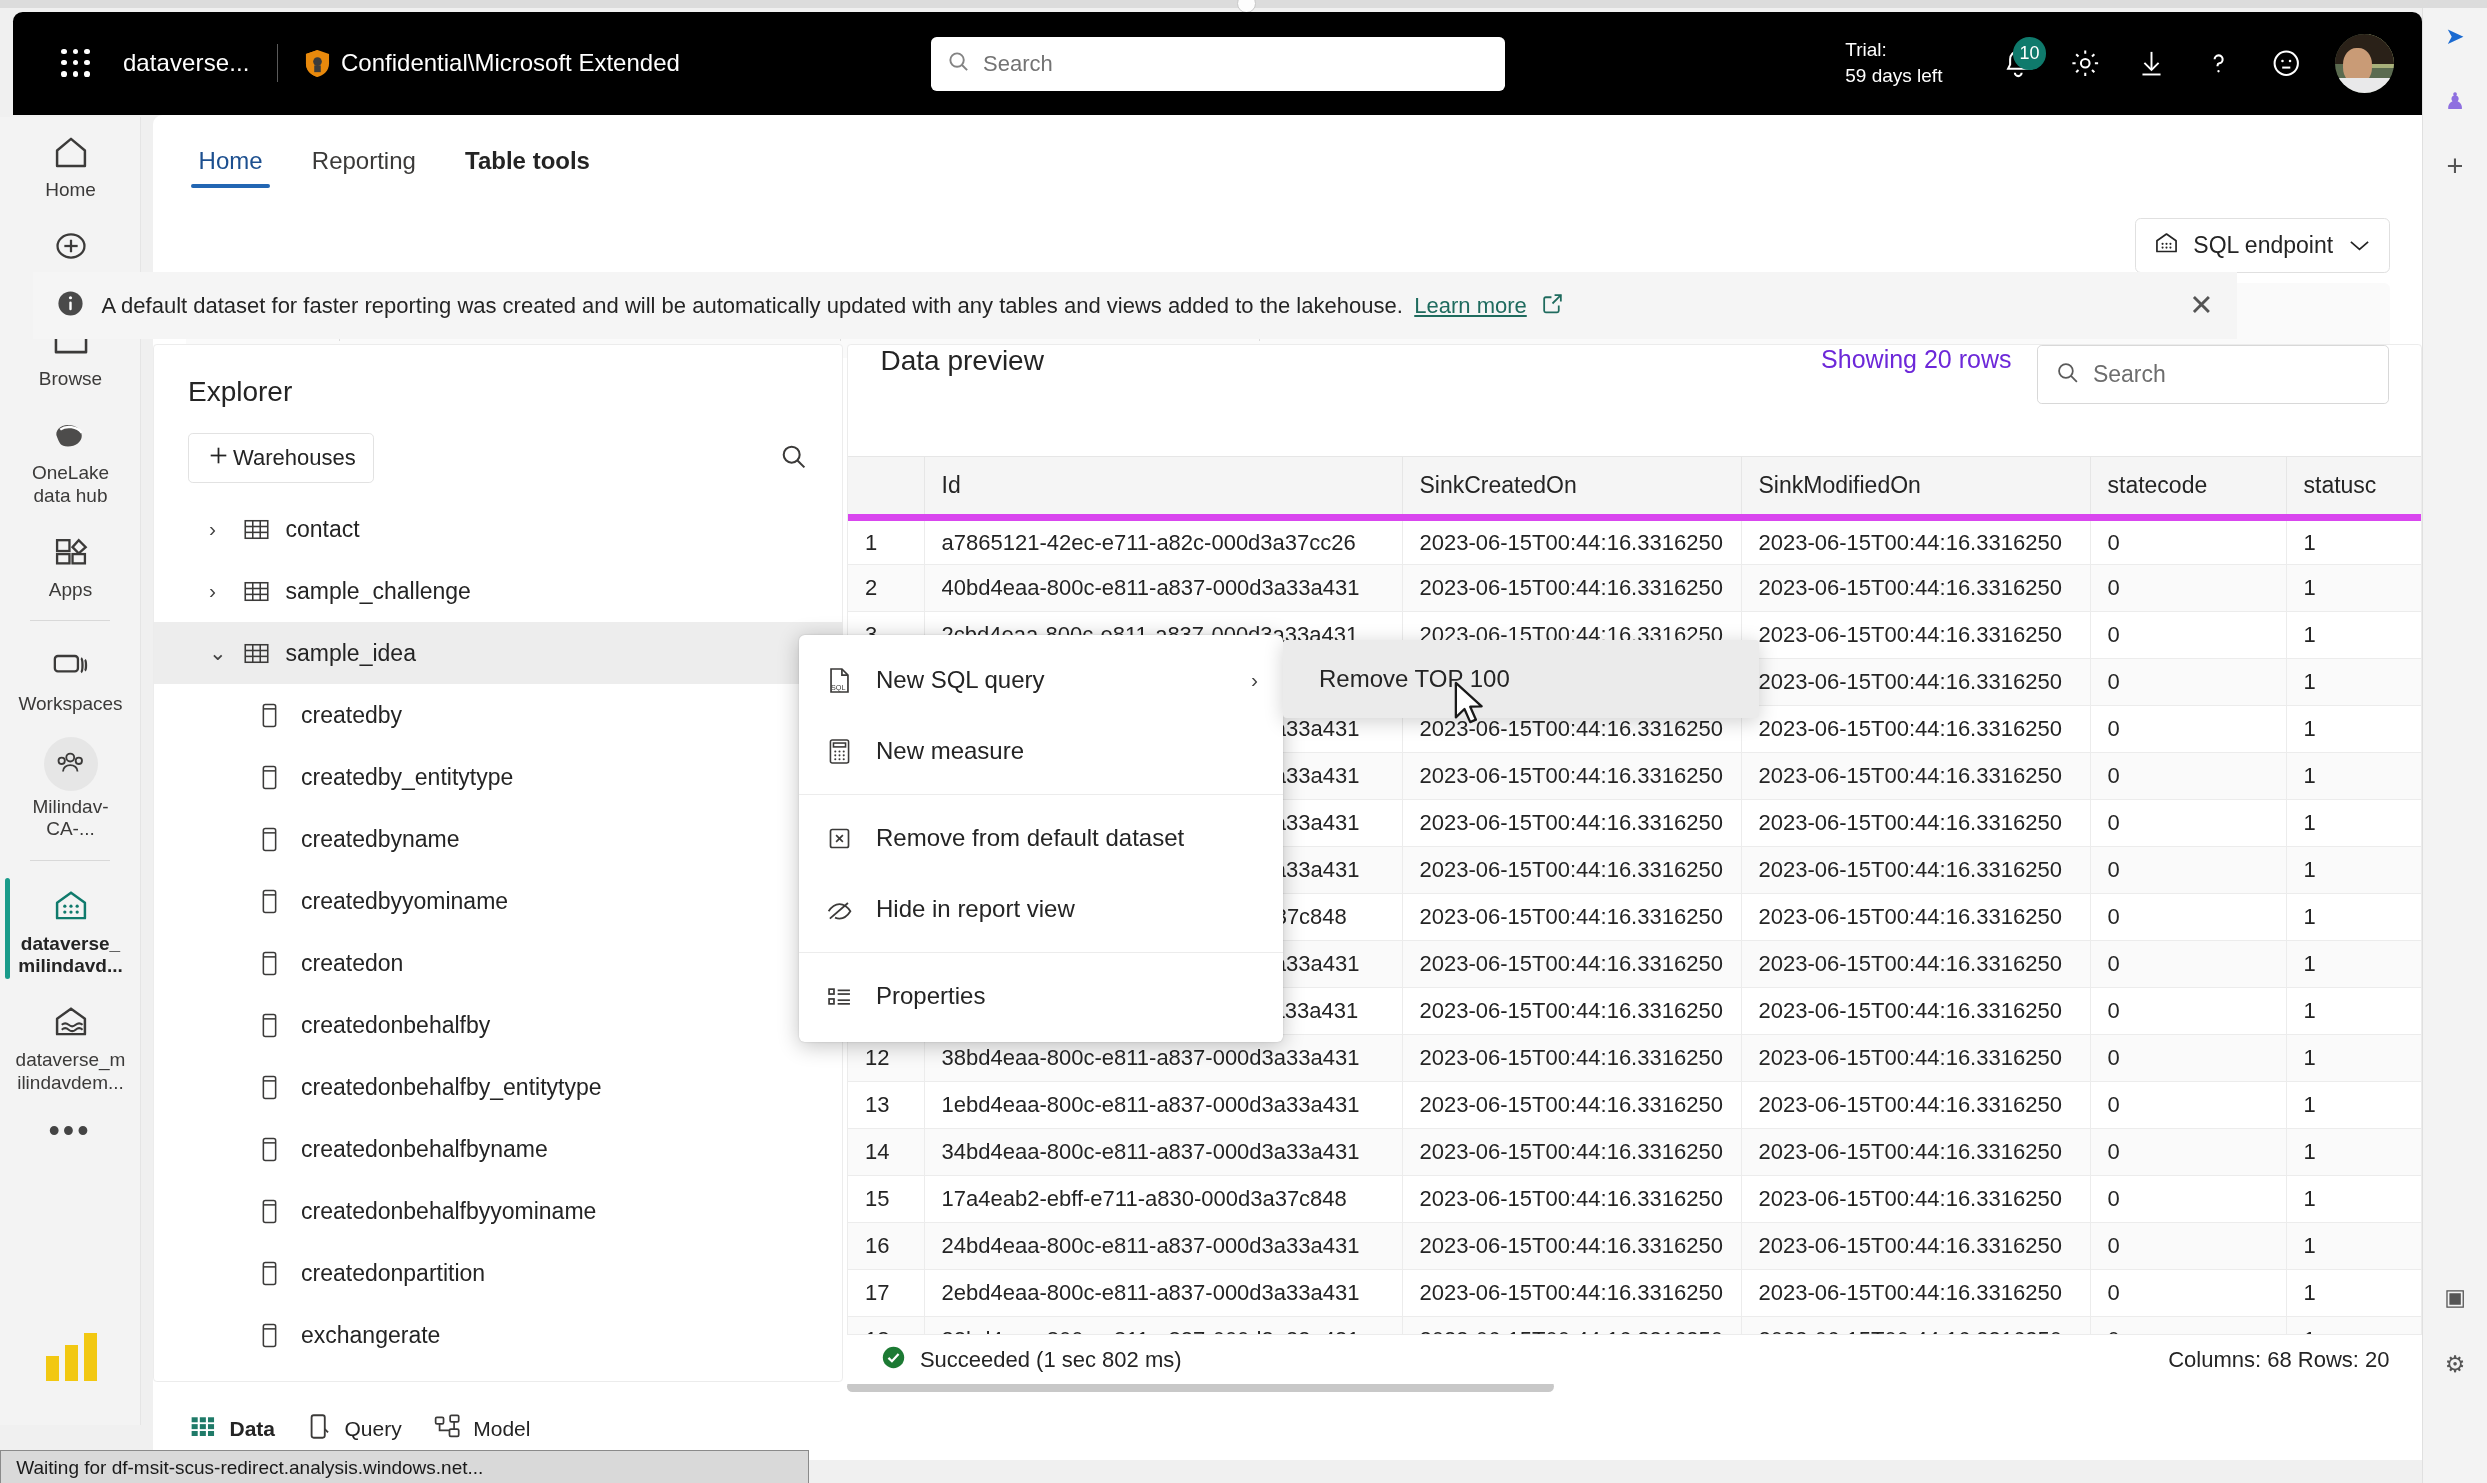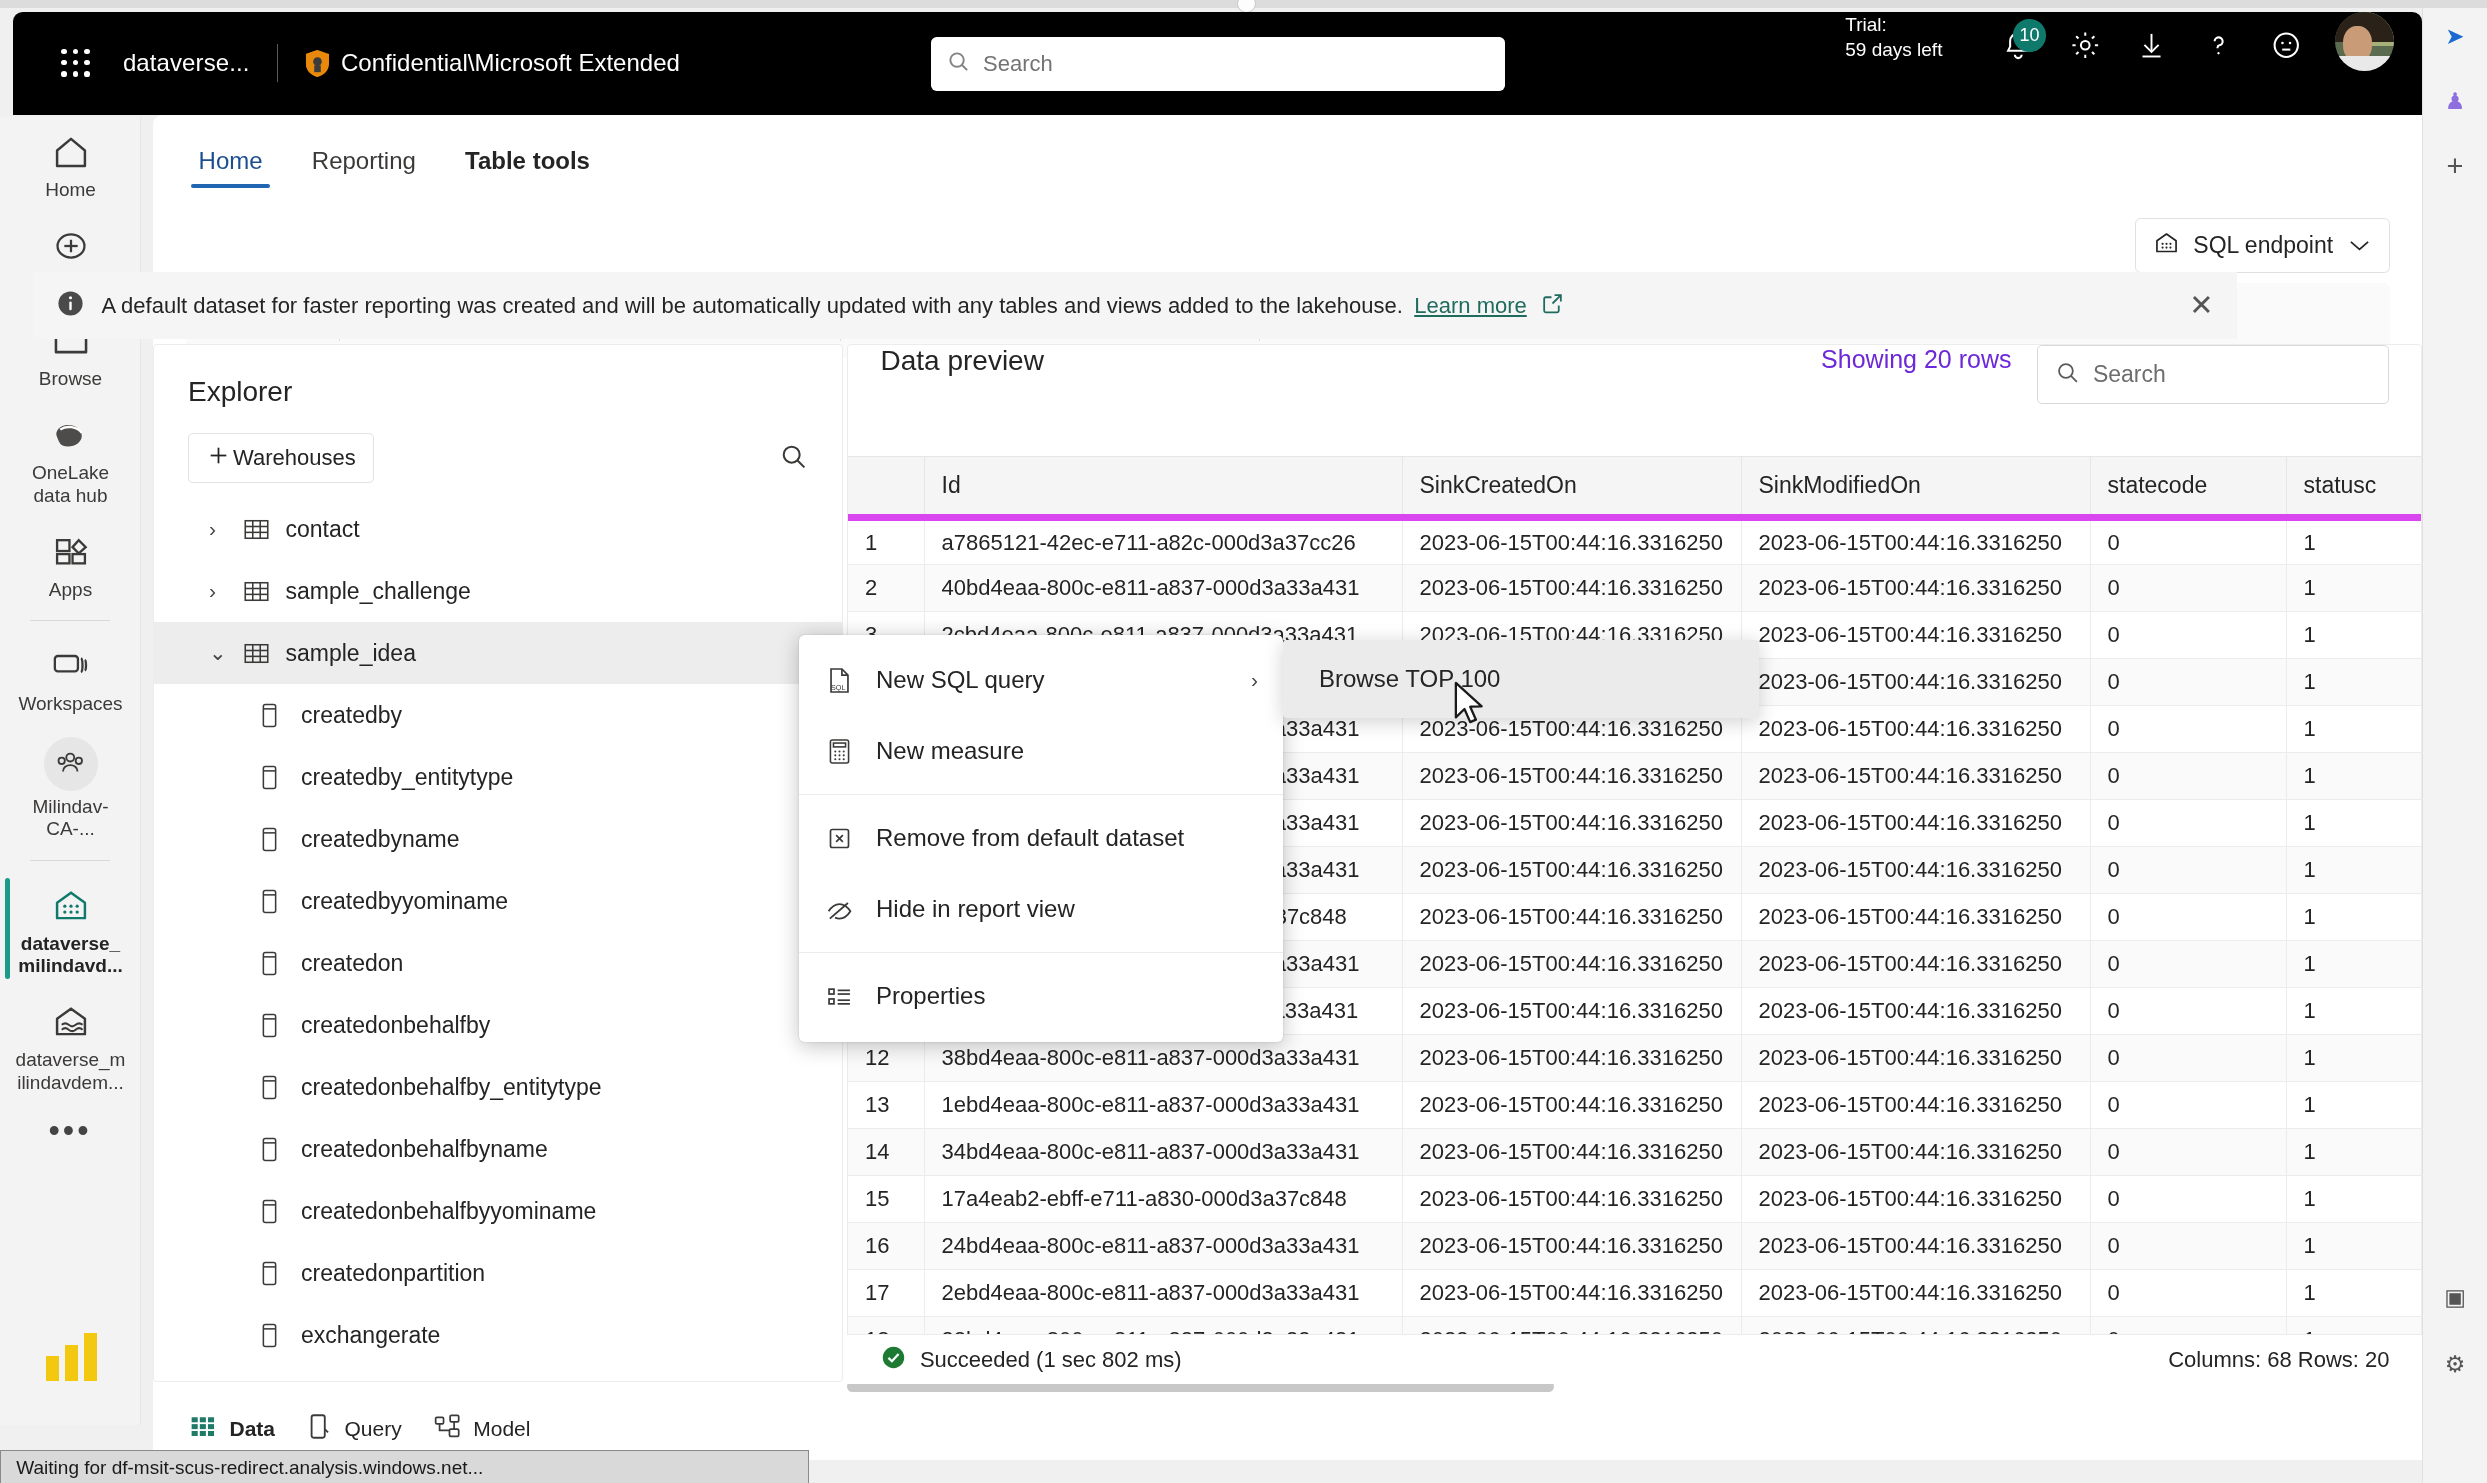--- a/index.html
+++ b/index.html
@@ -50,21 +50,21 @@
   .hdr-search {
     position: absolute; left: 918px; top: 25px; width: 574px; height: 54px;
     background: #fff; border-radius: 5.7px; display: flex; align-items: center;
     padding: 0 15.3px; cursor: text;
   }
   .hdr-search .mag { margin-right: 13.4px; opacity: .75; }
   .hdr-search .ph { color: #737373; font-size: 22px; }
 
   .hdr-right {
     position: absolute; right: 15.3px; top: 0; height: 103px;
-    display: flex; gap: 0;
+    display: flex; align-items: center; gap: 0;
   }
   .trial {
     color: #fff; font-size: 19px; line-height: 1.35; text-align: left;
     margin-right: 42px;
   }
   .hdr-icon-btn {
     width: 67px; height: 67px; display: flex; align-items: center;
     justify-content: center; position: relative; cursor: pointer;
   }
   .hdr-icon-btn svg { display: block; }
@@ -1110,21 +1110,21 @@
         <line x1="9.5" y1="13" x2="19.5" y2="13"></line>
           <line x1="9.5" y1="16" x2="19.5" y2="16"></line>
       </svg>
     </span>
     <span>Properties</span>
   </div>
 </div>
 
 <div class="ctx-sub">
   <div class="ctx-item">
-    <span>Browse TOP 100</span>
+    <span>Remove TOP 100</span>
   </div>
 </div>
 
 <div class="cursor-arrow">
   <svg width="32.5" height="46" viewBox="0 0 17 24">
     <path d="M1.5 1 L1.5 19 L6 14.6 L9 21.5 L12 20.2 L9 13.4 L15 13.2 Z" fill="#fff" stroke="#1a1a1a" stroke-width="1.2" stroke-linejoin="round"></path>
   </svg>
 </div>
 
 

